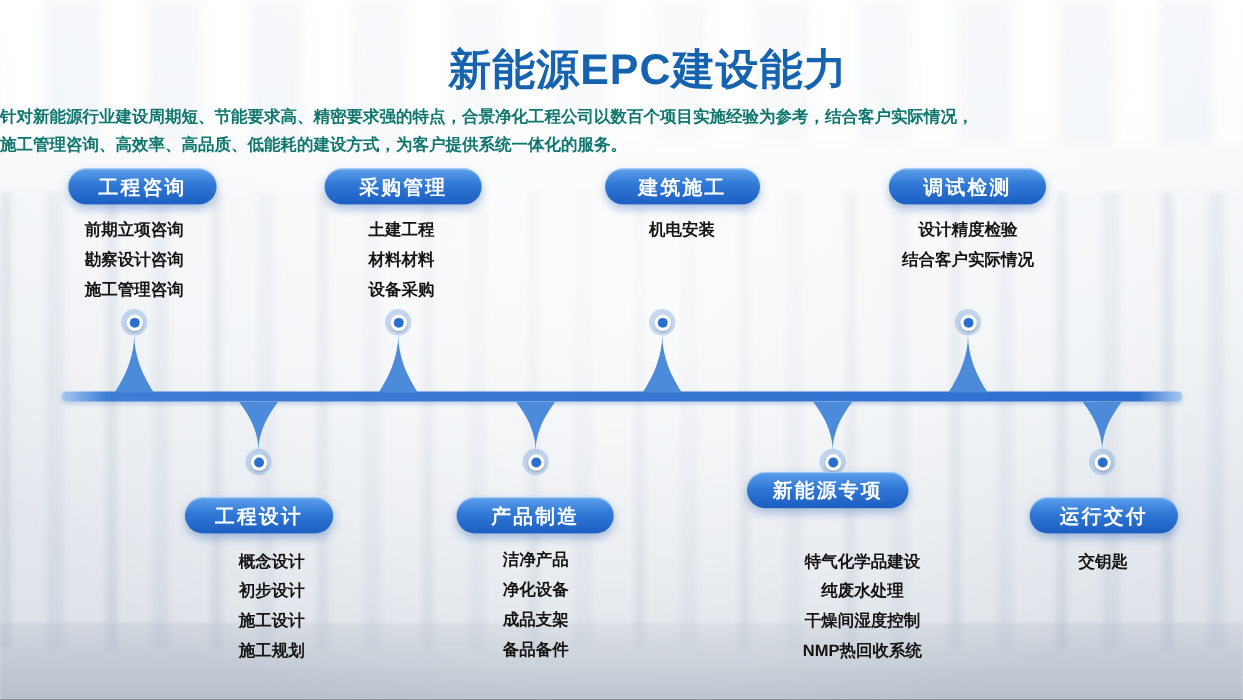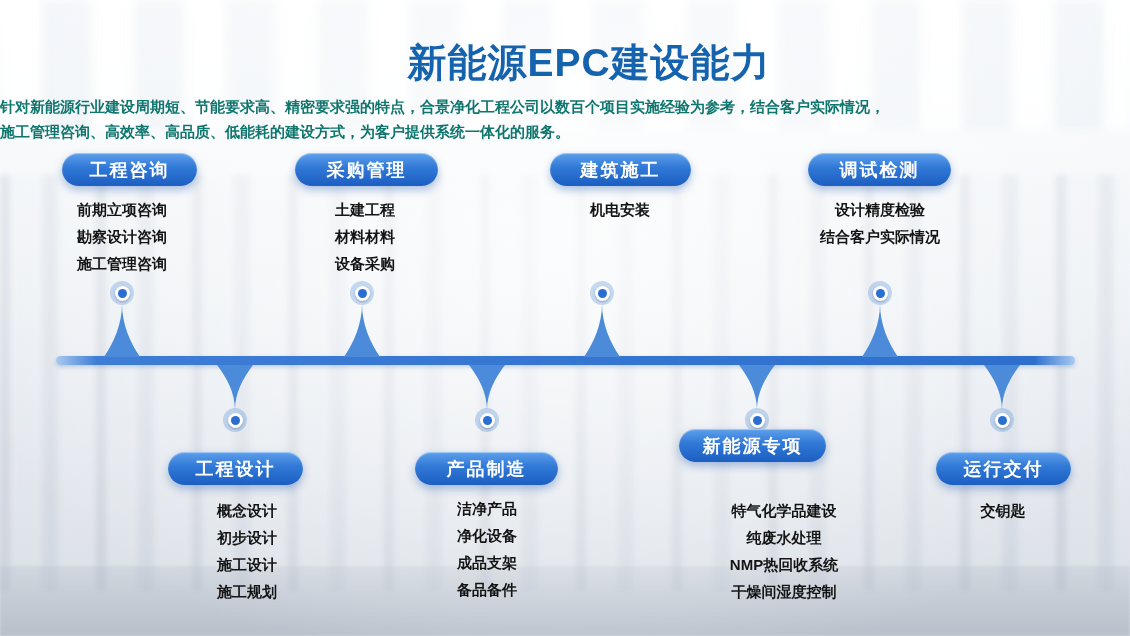--- a/index.html
+++ b/index.html
@@ -167,22 +167,22 @@
   </svg>
   <div class="node" style="left:745px; top:408px;">
     <div class="node-mid">
         <div class="node-core"></div>
       </div>
   </div>
   <div class="pill" style="left:679px; top:429px; width:147px;text-align:center;">新能源专项</div>
   <div class="plist" style="left:784px; top:497px;">
     <div>特气化学品建设</div>
     <div>纯废水处理</div>
+    <div>干燥间湿度控制</div>
     <div>NMP热回收系统</div>
-    <div>干燥间湿度控制</div>
   </div>
 
   <svg class="conn" style="left:984px; top:365px;" width="36" height="45" viewBox="0 0 36 45">
     <path d="M0 0 L36 0 C26 13 18 28 18 45 C18 28 10 13 0 0 Z"></path>
   </svg>
   <div class="node" style="left:990px; top:408px;">
     <div class="node-mid">
         <div class="node-core"></div>
       </div>
   </div>

